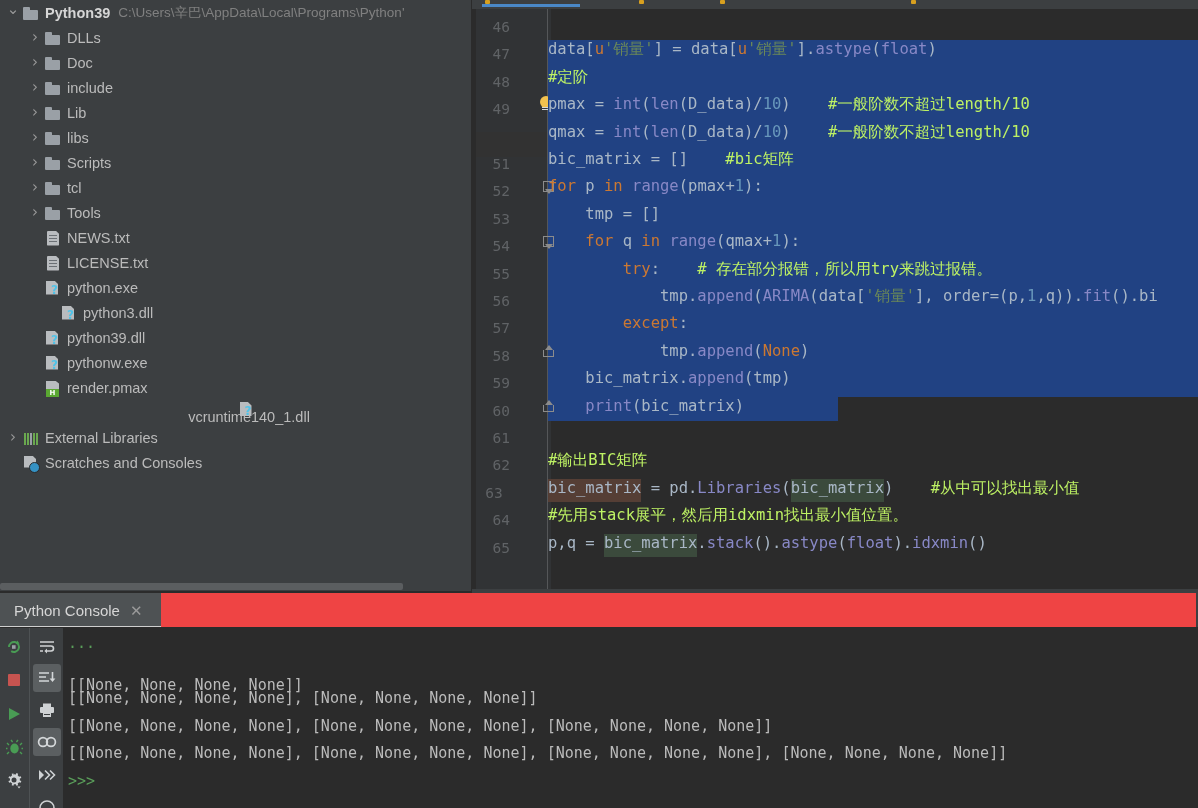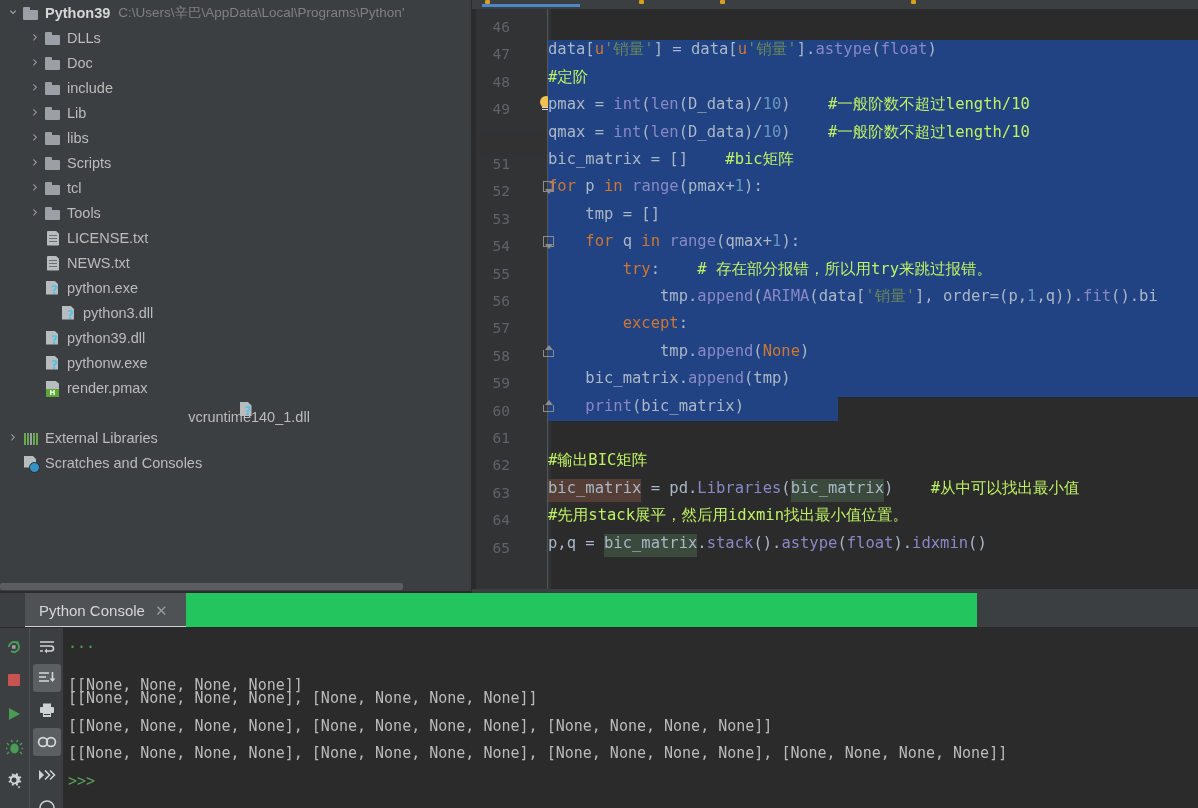--- a/index.html
+++ b/index.html
@@ -216,23 +216,22 @@
     position: absolute; left: 472px; top: 589px; width: 726px; height: 4px;
     background: #3c3f41;
   }
 
   
   #console-pane {
     position: absolute; left: 0; top: 593px; width: 1198px; height: 215px;
     background: #3c3f41;
   }
   #console-tabstrip {
-    position: absolute; left: 0; top: 0; width: 952px; height: 35px;
-    background: #22c55e;
-    margin-left: 25px;
+    position: absolute; left: 0; top: 0; width: 1196px; height: 35px;
+    background: #ef4444;
   }
   #console-tab {
     position: absolute; left: 0; top: 0; height: 35px; width: 161px;
     display: flex; align-items: center; padding-left: 14px;
     background: #4e5254;
   }
   #console-tab .tab-label {
     font-size: 15px; color: #d6d6d6;
   }
   #console-tab .tab-close {
@@ -327,26 +326,26 @@
         <span class="tree-name">tcl</span>
       </div>
       <div class="tree-row" style="padding-left: 26px;">
         <span class="arrow" style="font-size: 15px;">›</span>
         <span class="ico ico-folder"></span>
         <span class="tree-name">Tools</span>
       </div>
       <div class="tree-row" style="padding-left: 26px;">
         <span class="arrow"></span>
         <span class="ico ico-txt"></span>
+        <span class="tree-name">NEWS.txt</span>
+      </div>
+      <div class="tree-row" style="padding-left: 26px;">
+        <span class="arrow"></span>
+        <span class="ico ico-txt"></span>
         <span class="tree-name">LICENSE.txt</span>
-      </div>
-      <div class="tree-row" style="padding-left: 26px;">
-        <span class="arrow"></span>
-        <span class="ico ico-txt"></span>
-        <span class="tree-name">NEWS.txt</span>
       </div>
       <div class="tree-row" style="padding-left: 26px;">
         <span class="arrow"></span>
         <span class="ico ico-unknown"></span>
         <span class="tree-name">python.exe</span>
       </div>
       <div class="tree-row" style="padding-left: 42px;">
         <span class="arrow"></span>
         <span class="ico ico-unknown"></span>
         <span class="tree-name">python3.dll</span>
@@ -407,21 +406,21 @@
         <div class="lnum" style="top: 196.8px;">53</div>
         <div class="lnum" style="top: 224.2px;">54</div>
         <div class="lnum" style="top: 251.6px;">55</div>
         <div class="lnum" style="top: 279px;">56</div>
         <div class="lnum" style="top: 306.4px;">57</div>
         <div class="lnum" style="top: 333.8px;">58</div>
         <div class="lnum" style="top: 361.2px;">59</div>
         <div class="lnum" style="top: 388.6px;">60</div>
         <div class="lnum" style="top: 416px;">61</div>
         <div class="lnum" style="top: 443.4px;">62</div>
-        <div class="lnum" style="top: 470.8px;">63</div>
+        <div class="lnum" style="top: 470.8px; text-align: center;">63</div>
         <div class="lnum" style="top: 498.2px;">64</div>
         <div class="lnum" style="top: 525.6px;">65</div>
         <div style="position: absolute; left: 0px; width: 75px; background: rgb(50, 50, 50); top: 122.6px; height: 25.4px;"></div>
       </div>
     <div id="fold-rail"></div>
     <div style="position: absolute; z-index: 0; background: rgb(85, 62, 53); left: 76px; top: 478.8px; width: 93.3px; height: 23.4px;"></div>
       <div style="position: absolute; z-index: 0; background: rgb(59, 74, 60); left: 318.58px; top: 478.8px; width: 93.3px; height: 23.4px;"></div>
       <div style="position: absolute; z-index: 0; background: rgb(59, 74, 60); left: 131.98px; top: 533.6px; width: 93.3px; height: 23.4px;"></div>
       <div id="code-area" style="position: absolute; z-index: 2; background: transparent;">
         <div class="code-line" style="top: 0px;"></div>

